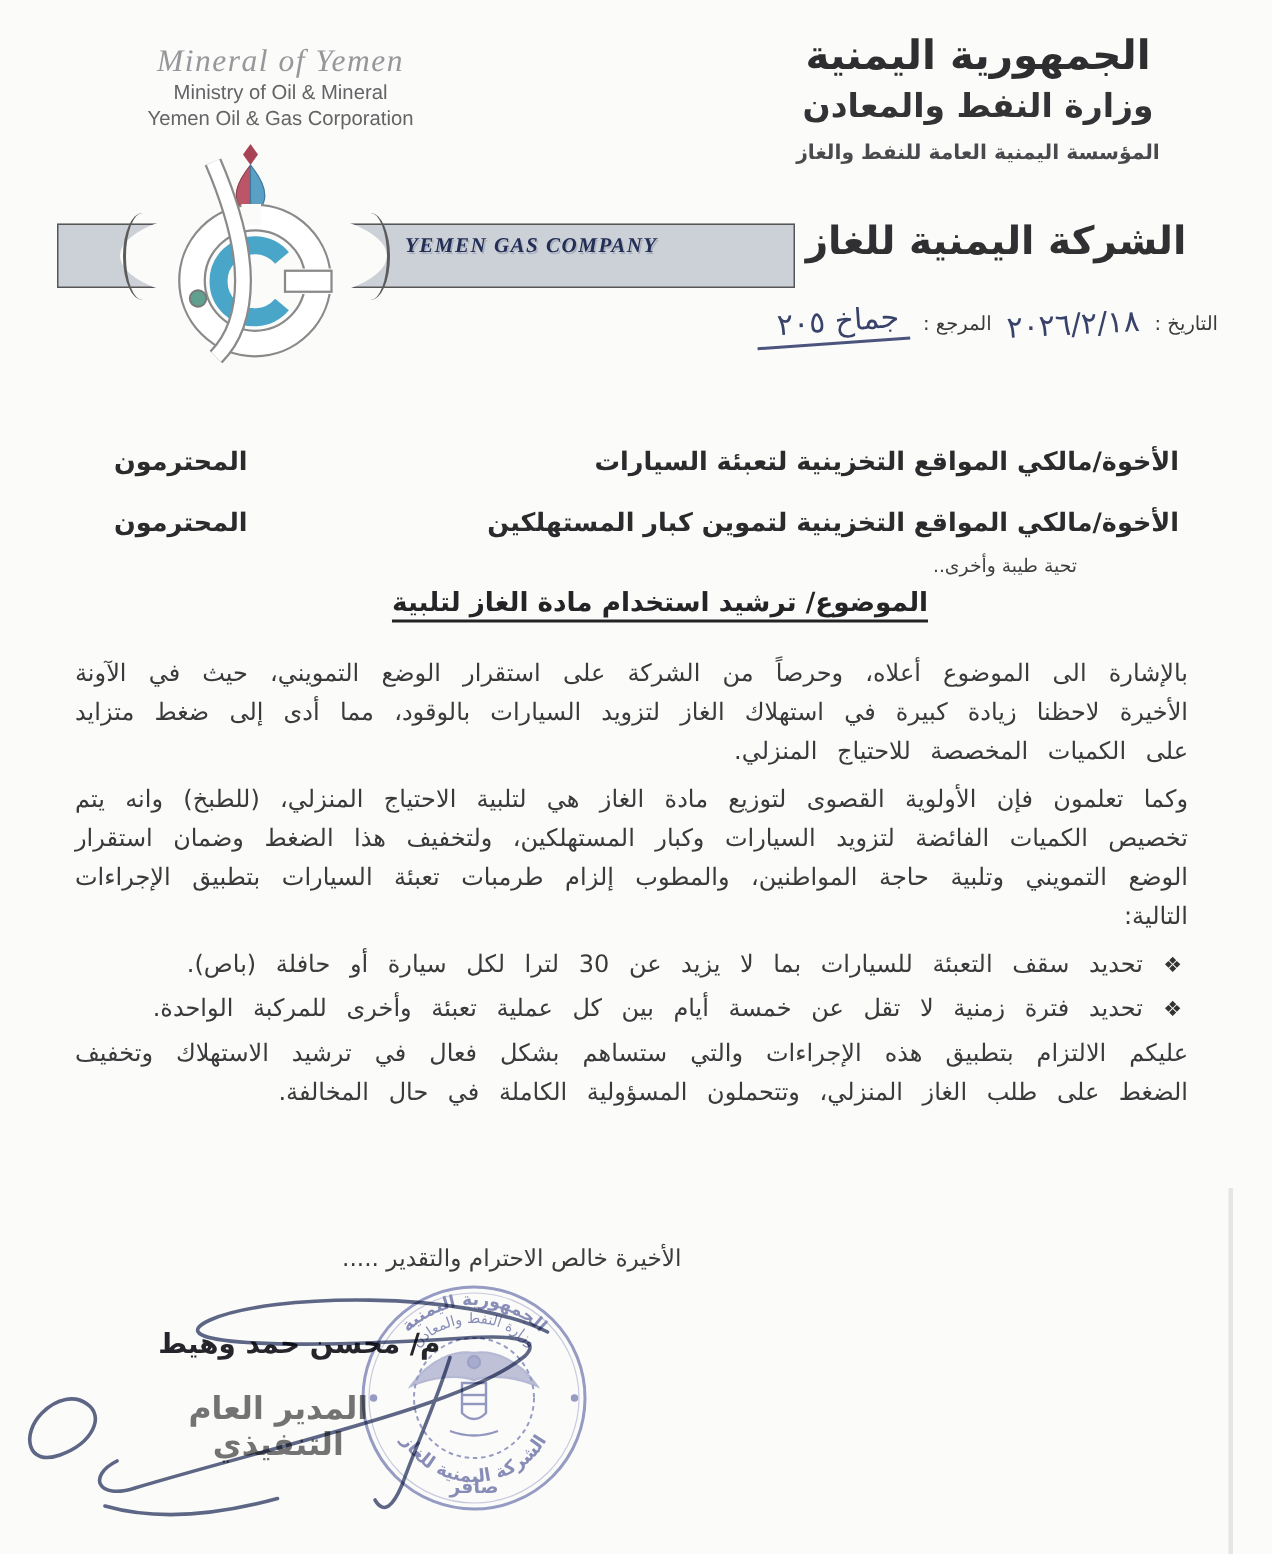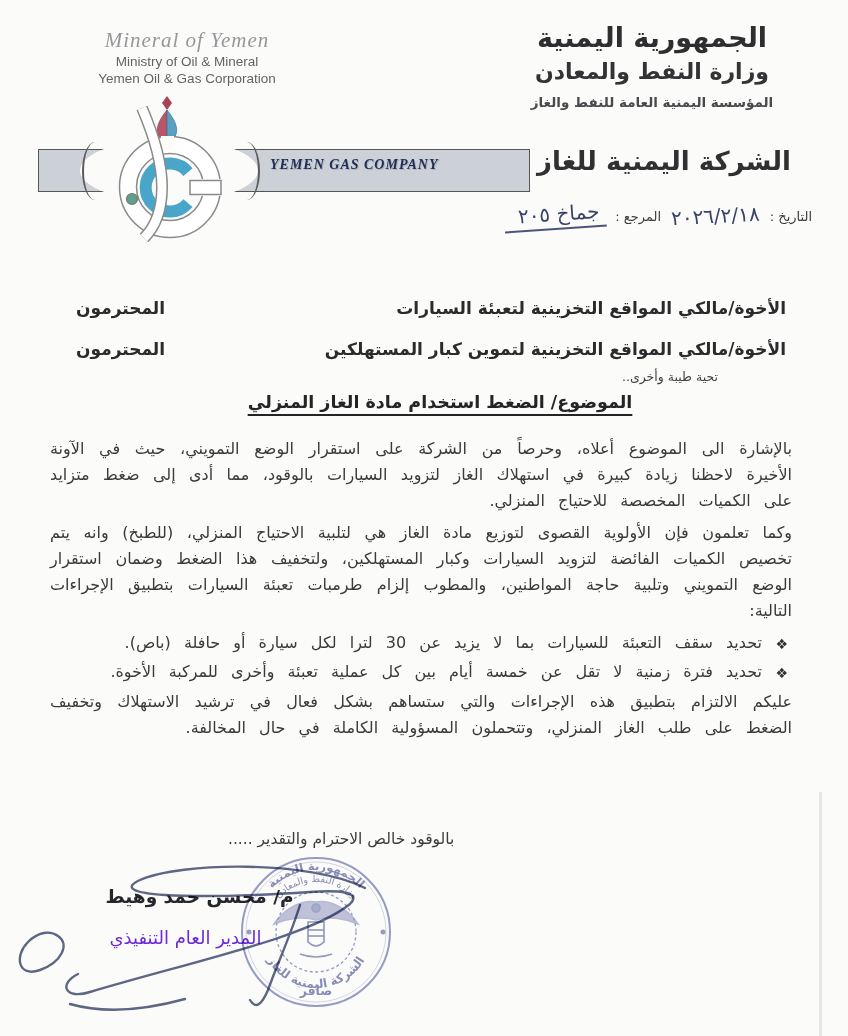--- a/index.html
+++ b/index.html
@@ -51,21 +51,21 @@
     margin:0 0 6px;color:#3a3a3c;}
   .bullet-list{margin:2px 0 4px;}
   .bullet-item{position:relative;padding-right:30px;margin-bottom:3px;text-align:justify;
     word-spacing:8px;line-height:26px;font-size:16px;color:#3a3a3c;}
   .bullet-marker{position:absolute;right:4px;top:1px;font-size:14px;color:#333;}
   .closing{position:absolute;left:228px;top:830px;direction:rtl;font-size:15.5px;color:#3c3c3e;}
   
   .sig-name{position:absolute;left:92px;top:886px;width:215px;text-align:center;direction:rtl;
     font-size:18.5px;font-weight:bold;color:#25252b;}
   .sig-title{position:absolute;left:98px;top:927px;width:175px;text-align:center;direction:rtl;
-    font-size:18px;font-weight:normal;color:#6d28d9;}
+    font-size:21px;font-weight:bold;color:#737373;}
   .scribble-svg{position:absolute;left:10px;top:852px;mix-blend-mode:multiply;}
   .stamp-svg{position:absolute;left:236px;top:854px;opacity:.82;mix-blend-mode:multiply;
     filter:blur(0.3px);}
   .stamp-text{font-family:"DejaVu Sans",sans-serif;fill:#7076ad;}
   .scan-edge{position:absolute;right:26px;top:792px;width:3px;height:244px;
     background:#d9d9d9;opacity:.6;}
 </style>
 </head>
 <body>
 
@@ -130,39 +130,39 @@
       <span>الأخوة/مالكي المواقع التخزينية لتعبئة السيارات</span>
       <span>المحترمون</span>
     </div>
     <div class="rec-row">
       <span>الأخوة/مالكي المواقع التخزينية لتموين كبار المستهلكين</span>
       <span>المحترمون</span>
     </div>
   </div>
 
   <div class="greeting">تحية طيبة وأخرى..</div>
-  <div class="subject">الموضوع/ الضغط استخدام مادة الغاز المنزلي</div>
+  <div class="subject">الموضوع/ ترشيد استخدام مادة الغاز لتلبية</div>
 
   <div class="letter-body">
     <p>بالإشارة الى الموضوع أعلاه، وحرصاً من الشركة على استقرار الوضع التمويني، حيث في الآونة الأخيرة لاحظنا زيادة كبيرة في استهلاك الغاز لتزويد السيارات بالوقود، مما أدى إلى ضغط متزايد على الكميات المخصصة للاحتياج المنزلي.</p>
     <p>وكما تعلمون فإن الأولوية القصوى لتوزيع مادة الغاز هي لتلبية الاحتياج المنزلي، (للطبخ) وانه يتم تخصيص الكميات الفائضة لتزويد السيارات وكبار المستهلكين، ولتخفيف هذا الضغط وضمان استقرار الوضع التمويني وتلبية حاجة المواطنين، والمطوب إلزام طرمبات تعبئة السيارات بتطبيق الإجراءات التالية:</p>
     <div class="bullet-list">
       <div class="bullet-item">
         <span class="bullet-marker">❖</span>
         <span>تحديد سقف التعبئة للسيارات بما لا يزيد عن 30 لترا لكل سيارة أو حافلة (باص).</span>
       </div>
       <div class="bullet-item">
         <span class="bullet-marker">❖</span>
-        <span>تحديد فترة زمنية لا تقل عن خمسة أيام بين كل عملية تعبئة وأخرى للمركبة الأخوة.</span>
+        <span>تحديد فترة زمنية لا تقل عن خمسة أيام بين كل عملية تعبئة وأخرى للمركبة الواحدة.</span>
       </div>
     </div>
     <p>عليكم الالتزام بتطبيق هذه الإجراءات والتي ستساهم بشكل فعال في ترشيد الاستهلاك وتخفيف الضغط على طلب الغاز المنزلي، وتتحملون المسؤولية الكاملة في حال المخالفة.</p>
   </div>
 
-  <div class="closing">بالوقود خالص الاحترام والتقدير .....</div>
+  <div class="closing">الأخيرة خالص الاحترام والتقدير .....</div>
 
   <div class="sig-name">م/ محسن حمد وهيط</div>
   <div class="sig-title">المدير العام التنفيذي</div>
 
   <svg class="scribble-svg" width="430" height="175" viewBox="0 0 430 175">
     <g fill="none" stroke="#434e74" stroke-width="2.4" stroke-linecap="round" opacity="0.85">
       <path d="M 355,36 C 300,8 170,10 130,28 C 95,44 175,48 300,40 C 330,38 352,40 340,52 C 300,85 180,110 80,140 C 55,148 48,132 68,122"></path>
       <path d="M 290,53 C 280,85 268,110 258,138 C 252,152 246,158 240,148"></path>
       <path d="M 18,90 C 4,104 8,126 30,118 C 52,110 60,92 48,84 C 40,78 28,80 18,90"></path>
       <path d="M 60,152 C 95,162 135,158 175,147"></path>

